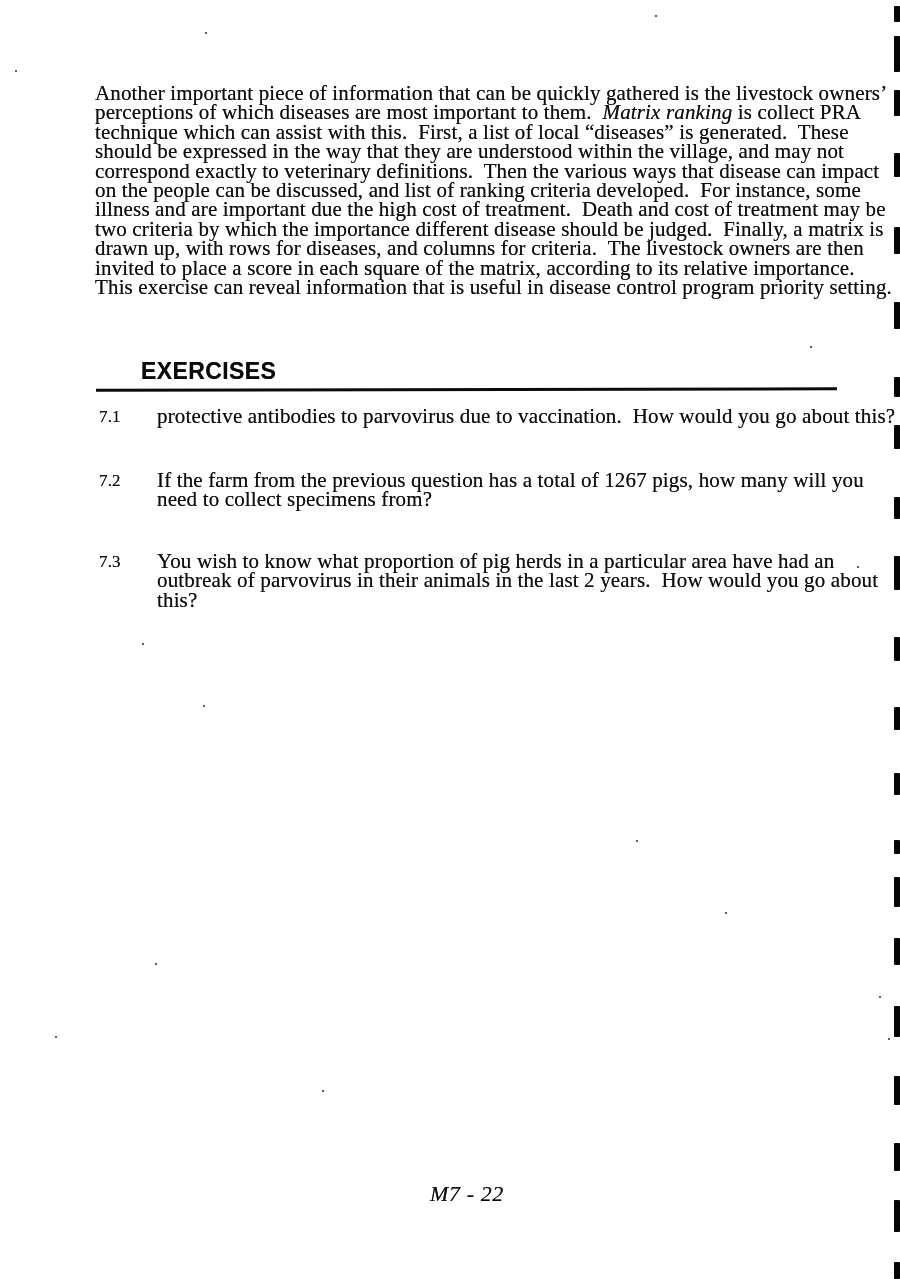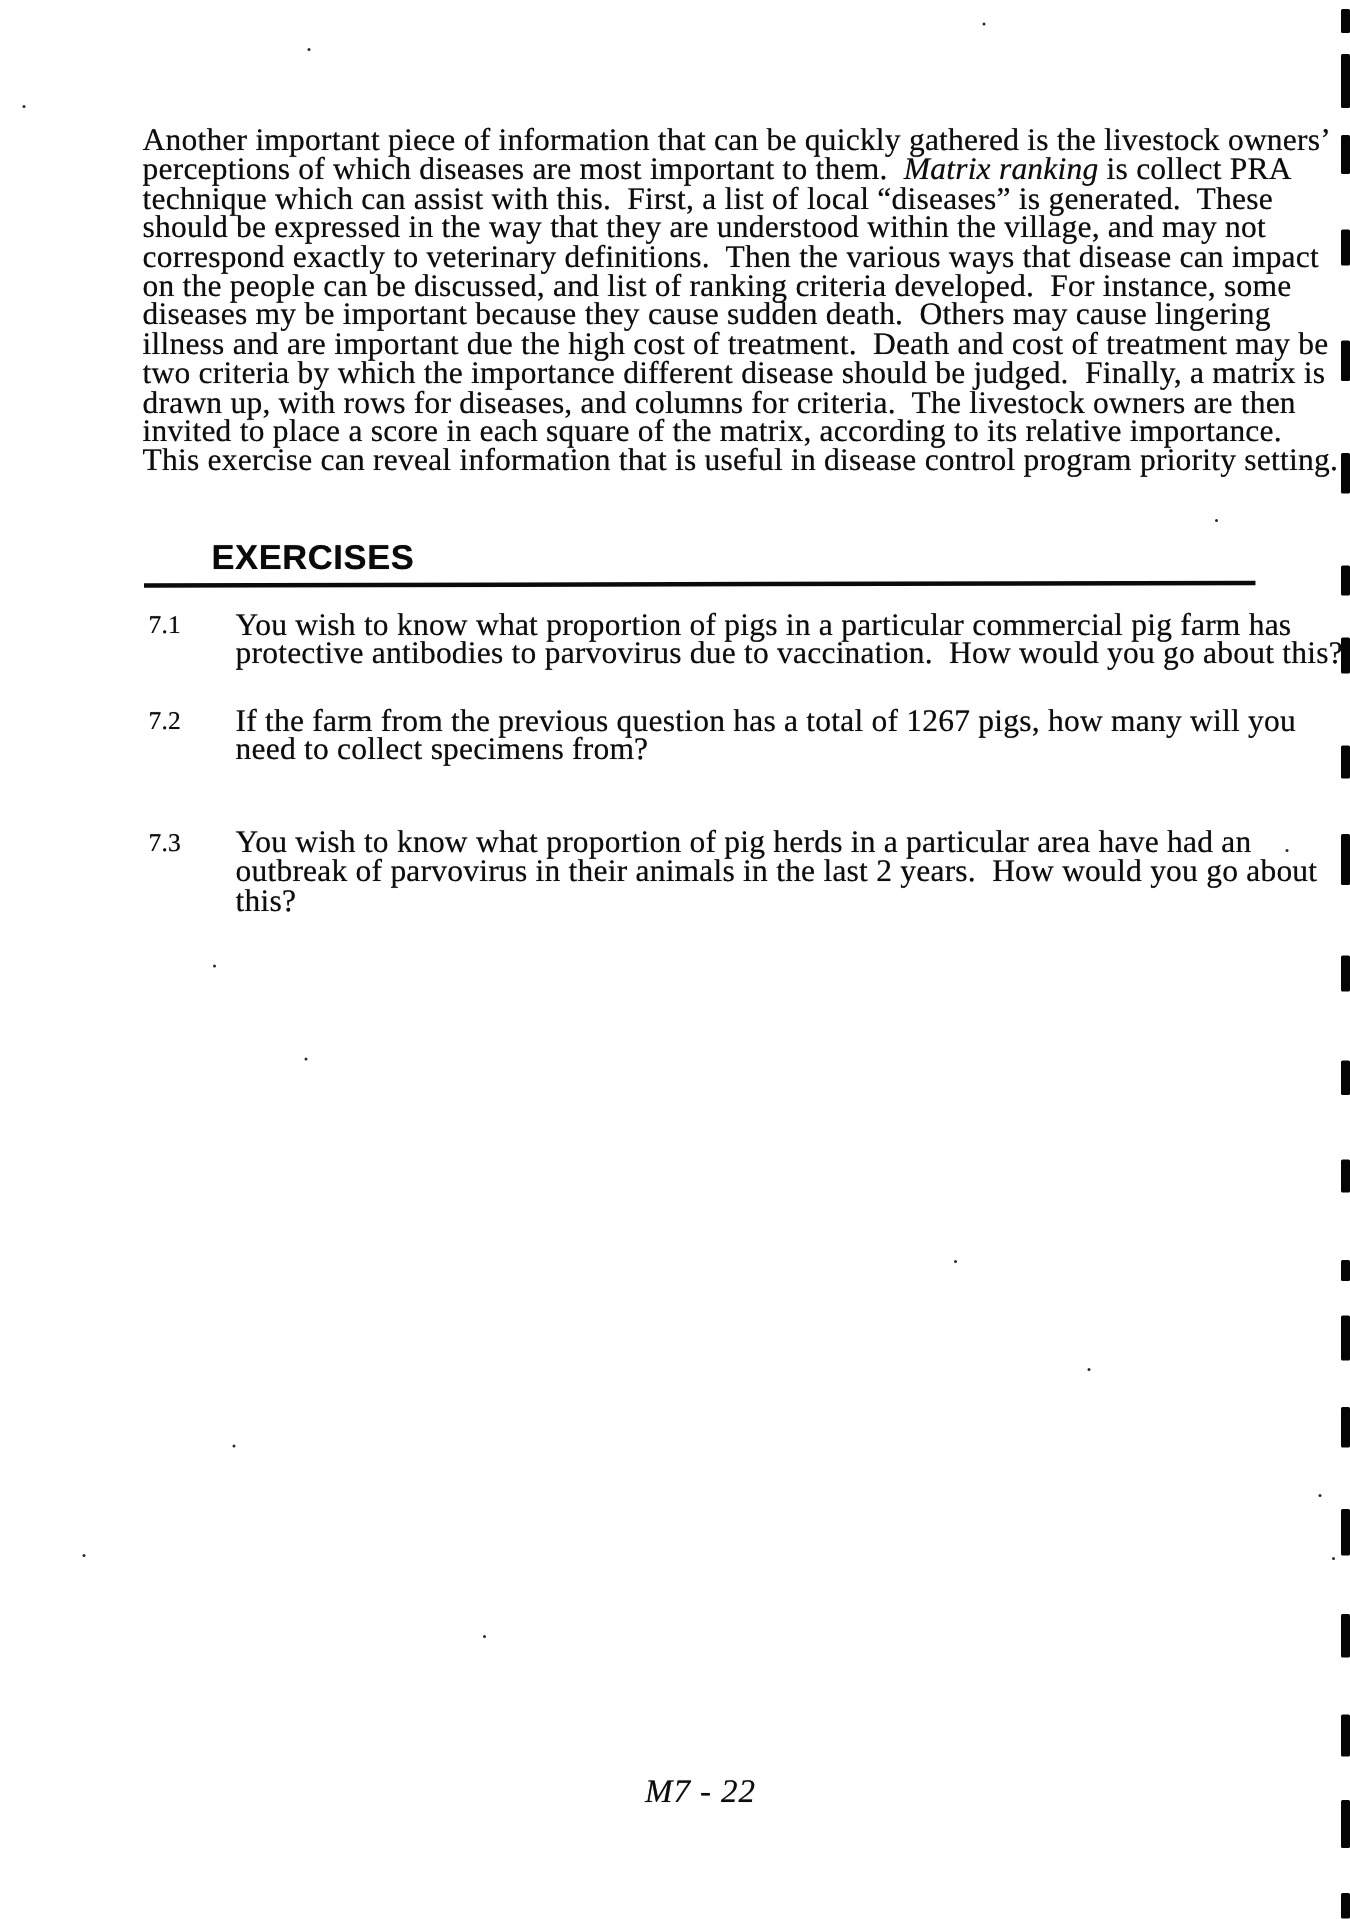--- a/index.html
+++ b/index.html
@@ -100,35 +100,33 @@
 
 <div class="page">
 
   <div class="paragraph">
     <div class="pline">Another important piece of information that can be quickly gathered is the livestock owners’</div>
     <div class="pline"><span>perceptions of which diseases are most important to them.  </span><em>Matrix ranking</em><span> is collect PRA</span></div>
     <div class="pline">technique which can assist with this.  First, a list of local “diseases” is generated.  These</div>
     <div class="pline">should be expressed in the way that they are understood within the village, and may not</div>
     <div class="pline">correspond exactly to veterinary definitions.  Then the various ways that disease can impact</div>
     <div class="pline">on the people can be discussed, and list of ranking criteria developed.  For instance, some</div>
-    <div class="pline">diseases my be important because they cause sudden death.  Others may cause lingering</div>
     <div class="pline">illness and are important due the high cost of treatment.  Death and cost of treatment may be</div>
     <div class="pline">two criteria by which the importance different disease should be judged.  Finally, a matrix is</div>
     <div class="pline">drawn up, with rows for diseases, and columns for criteria.  The livestock owners are then</div>
     <div class="pline">invited to place a score in each square of the matrix, according to its relative importance.</div>
     <div class="pline">This exercise can reveal information that is useful in disease control program priority setting.</div>
   </div>
 
   <div class="heading">EXERCISES</div>
   <div class="heading-rule"></div>
 
   <div class="exercise ex-1">
     <div class="num">7.1</div>
     <div class="lines">
-      <div class="pline">You wish to know what proportion of pigs in a particular commercial pig farm has</div>
       <div class="pline">protective antibodies to parvovirus due to vaccination.  How would you go about this?</div>
     </div>
   </div>
 
   <div class="exercise ex-2">
     <div class="num">7.2</div>
     <div class="lines">
       <div class="pline">If the farm from the previous question has a total of 1267 pigs, how many will you</div>
       <div class="pline">need to collect specimens from?</div>
     </div>

